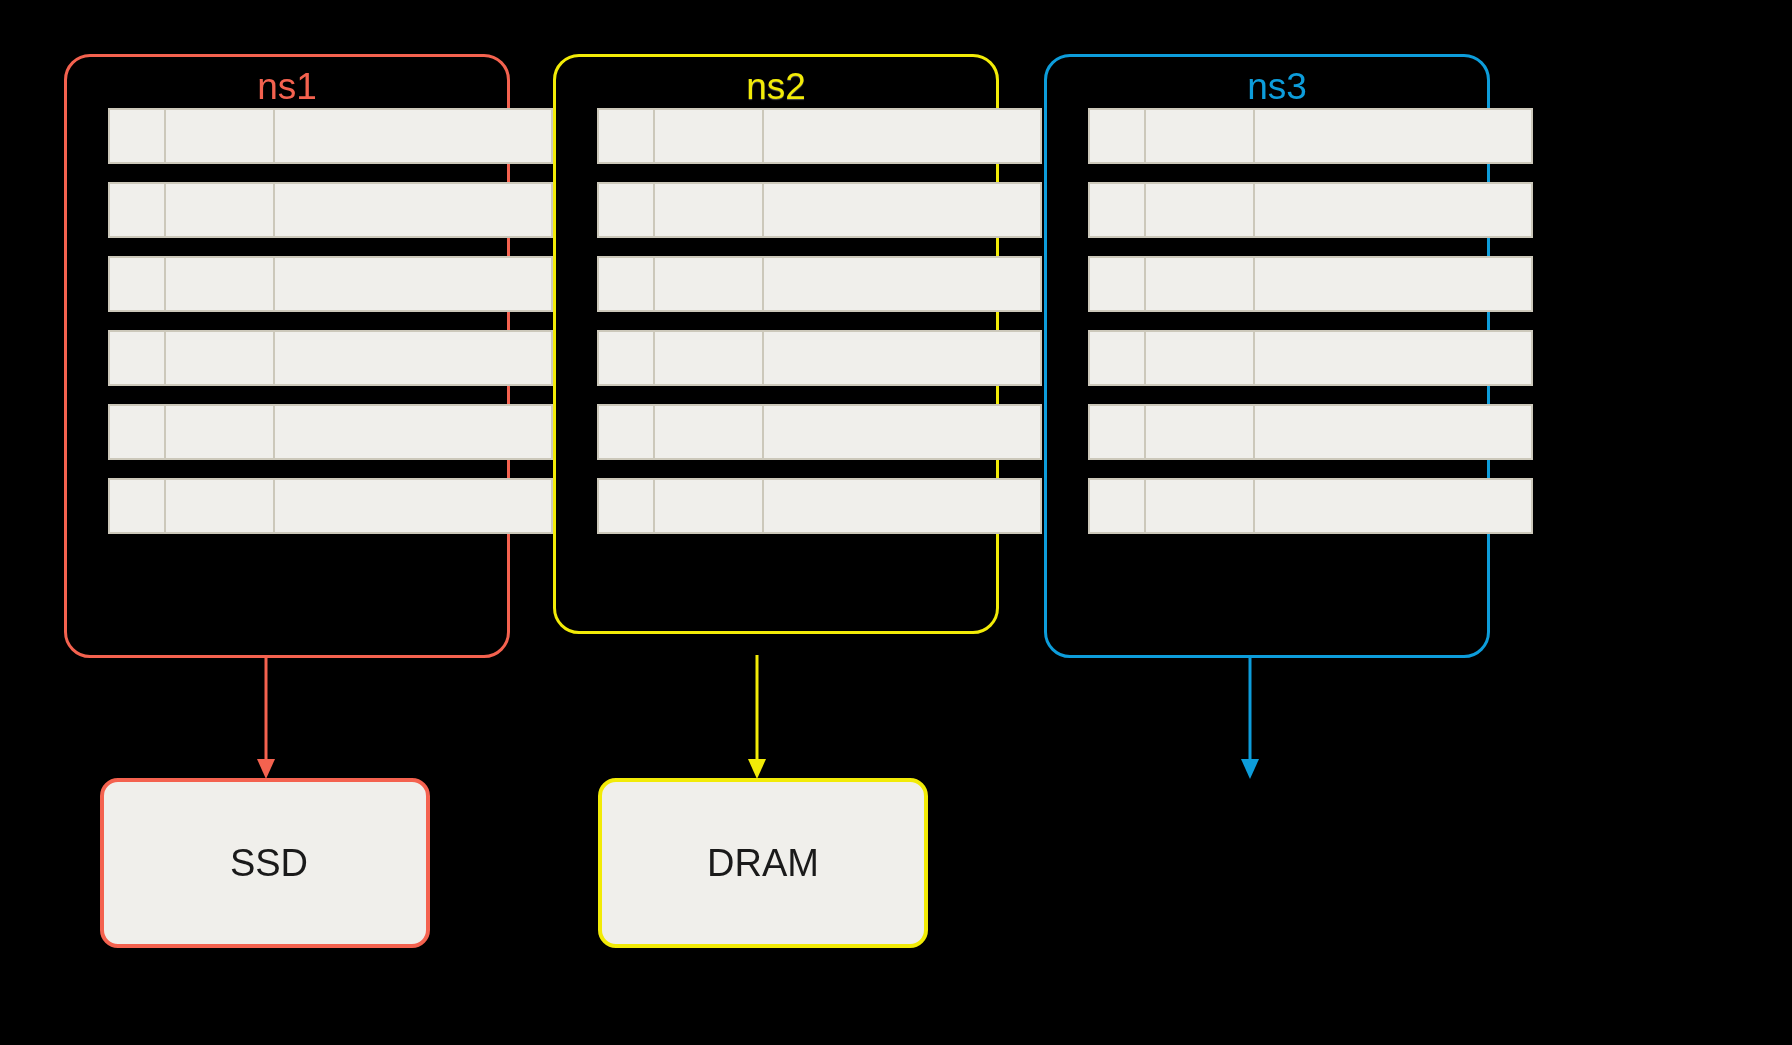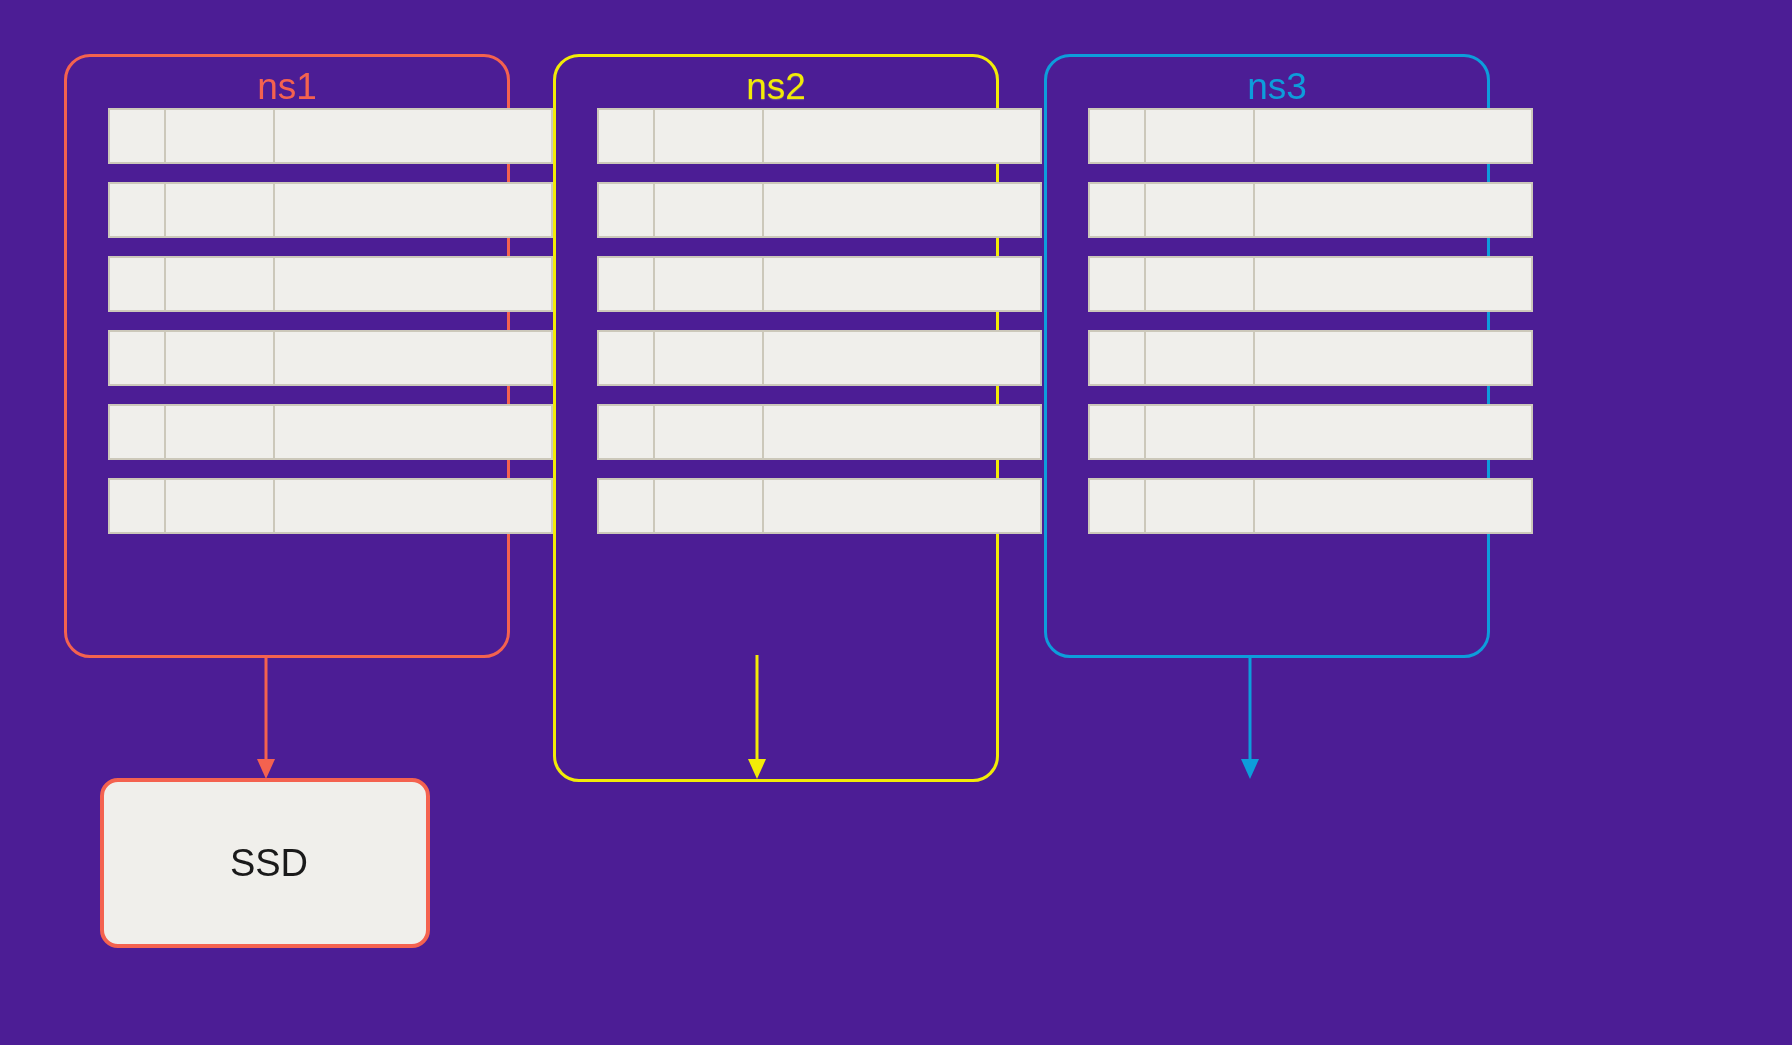--- a/index.html
+++ b/index.html
@@ -10,21 +10,21 @@
   body {
     width: 1792px;
     height: 1045px;
     font-family: "Liberation Sans", sans-serif;
     overflow: hidden;
   }
   #canvas {
     position: relative;
     width: 1792px;
     height: 1045px;
-    background: #4c1d95;
+    background: #000000;
   }
 
   
   .ns-group {
     position: absolute;
     box-sizing: border-box;
     border-style: solid;
     border-width: 3px;
     border-radius: 26px;
     background: transparent;
@@ -130,21 +130,21 @@
         <div class="rec-cell cell-c"></div>
       </div>
       <div class="rec-row">
         <div class="rec-cell cell-a"></div>
         <div class="rec-cell cell-b"></div>
         <div class="rec-cell cell-c"></div>
       </div>
     </div>
   </div>
 
-  <div class="ns-group" id="group-ns2" style="left:553px; top:54px; width:446px; height:728px; border-color:#f2eb07;">
+  <div class="ns-group" id="group-ns2" style="left:553px; top:54px; width:446px; height:580px; border-color:#f2eb07;">
     <div class="ns-label" style="color:#f2eb07; text-shadow:0 1px 1px rgba(140,140,140,0.55);">ns2</div>
     <div class="rec-table">
       <div class="rec-row">
         <div class="rec-cell cell-a"></div>
         <div class="rec-cell cell-b"></div>
         <div class="rec-cell cell-c"></div>
       </div>
       <div class="rec-row">
         <div class="rec-cell cell-a"></div>
         <div class="rec-cell cell-b"></div>
@@ -221,15 +221,18 @@
 
   <svg class="arrow-svg" style="left:1230px; top:655px;" width="40" height="128" viewBox="0 0 40 128">
     <line x1="20" y1="0" x2="20" y2="110" stroke="#0d9ddb" stroke-width="3"></line>
     <polygon points="20,124 11,104 29,104" fill="#0d9ddb"></polygon>
   </svg>
 
   <div class="mem-box" style="left:100px; top:778px; width:330px; height:170px; border-color:#f4624f;padding-left:8px;">
     <span class="mem-label">SSD</span>
   </div>
 
+  <div class="mem-box" style="left:598px; top:778px; width:330px; height:170px; border-color:#f2eb07;">
+    <span class="mem-label">DRAM</span>
+  </div>
 
 
 </div>
 
 </body></html>

